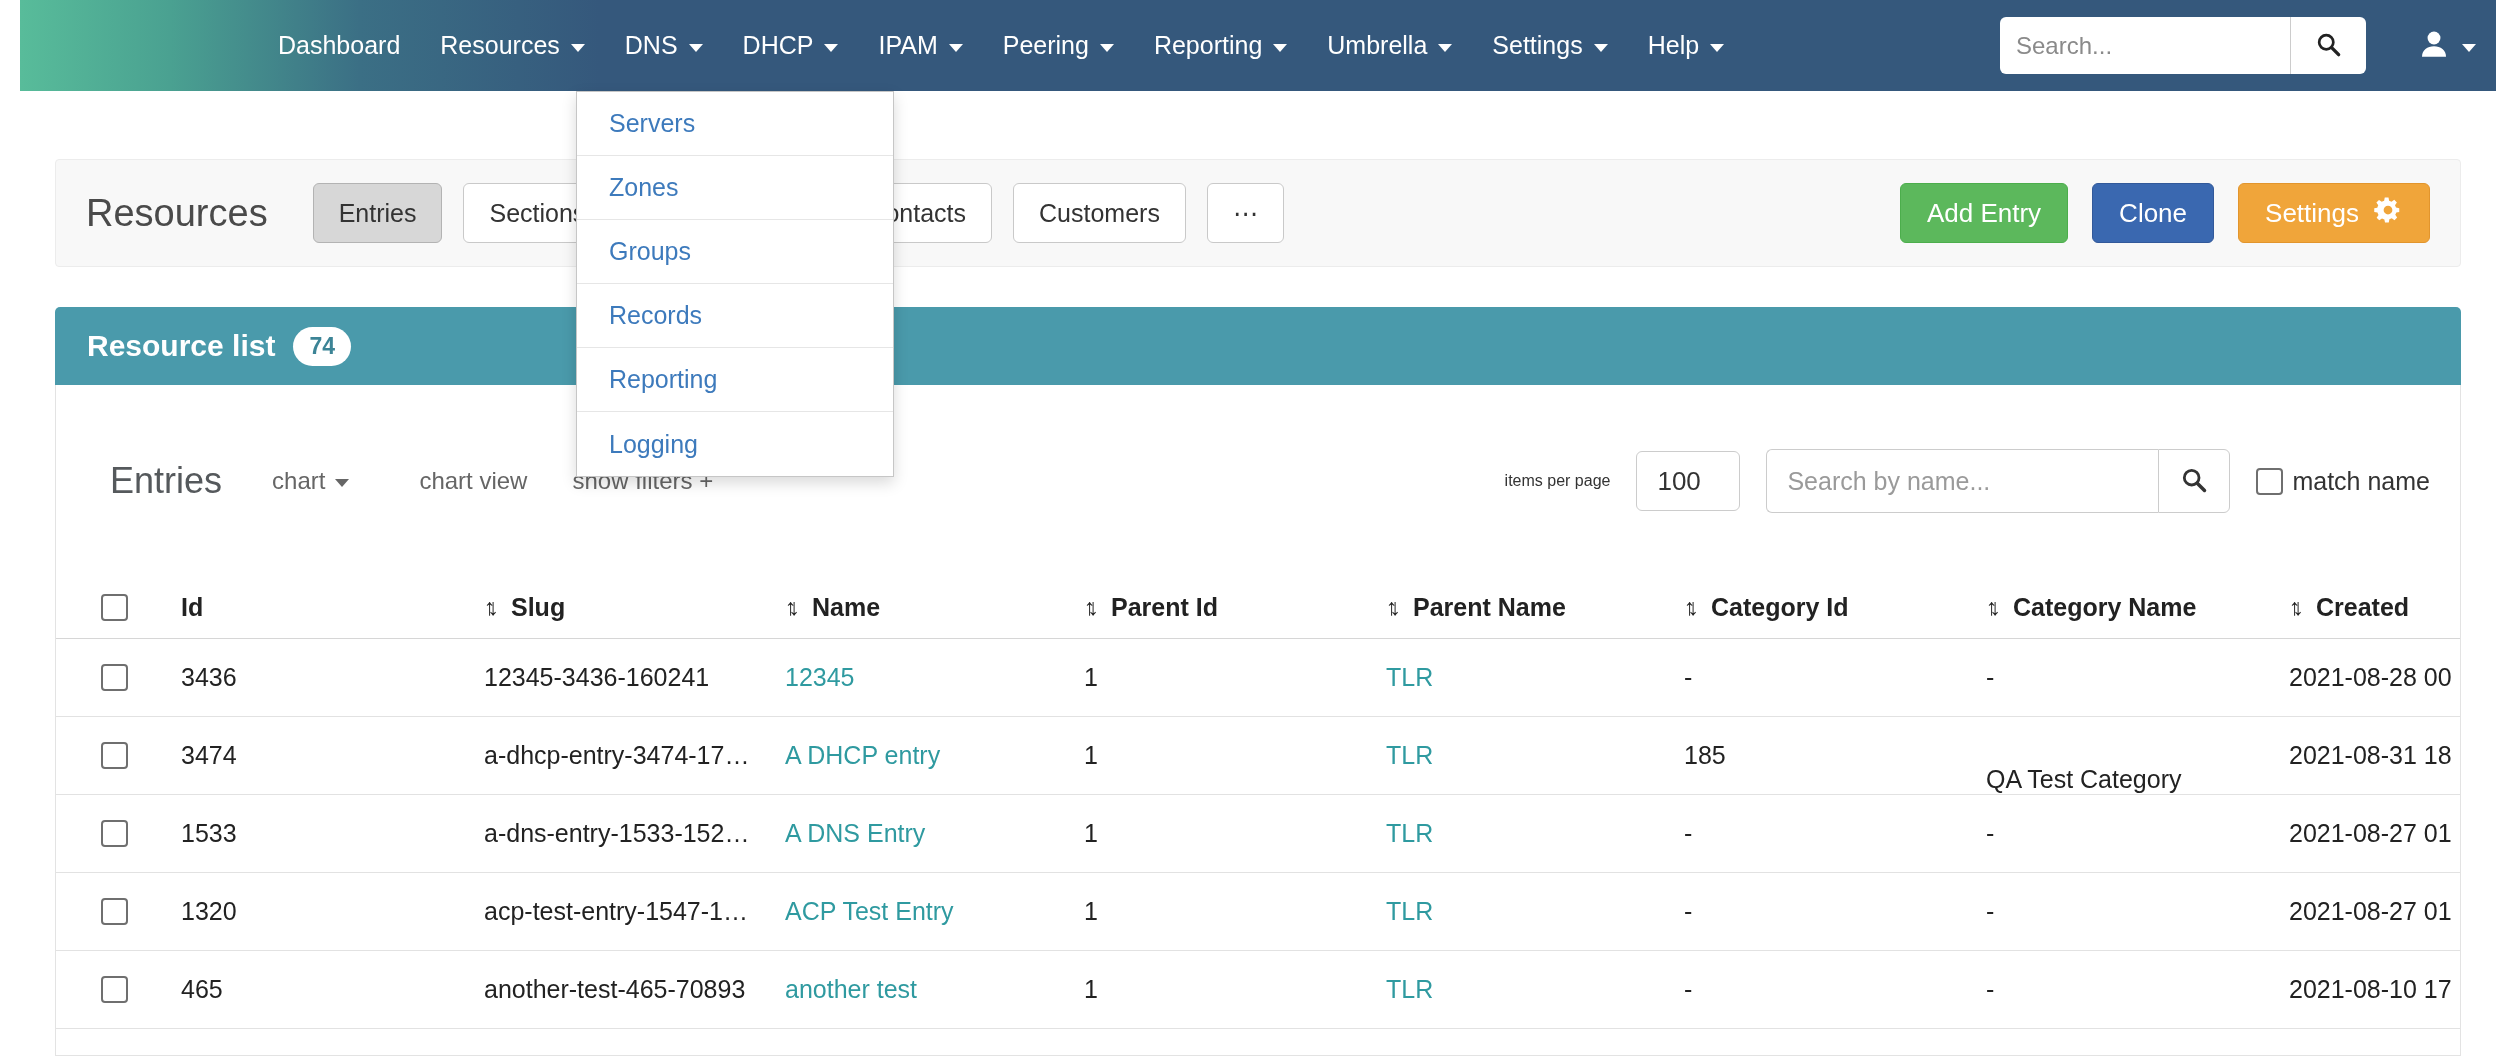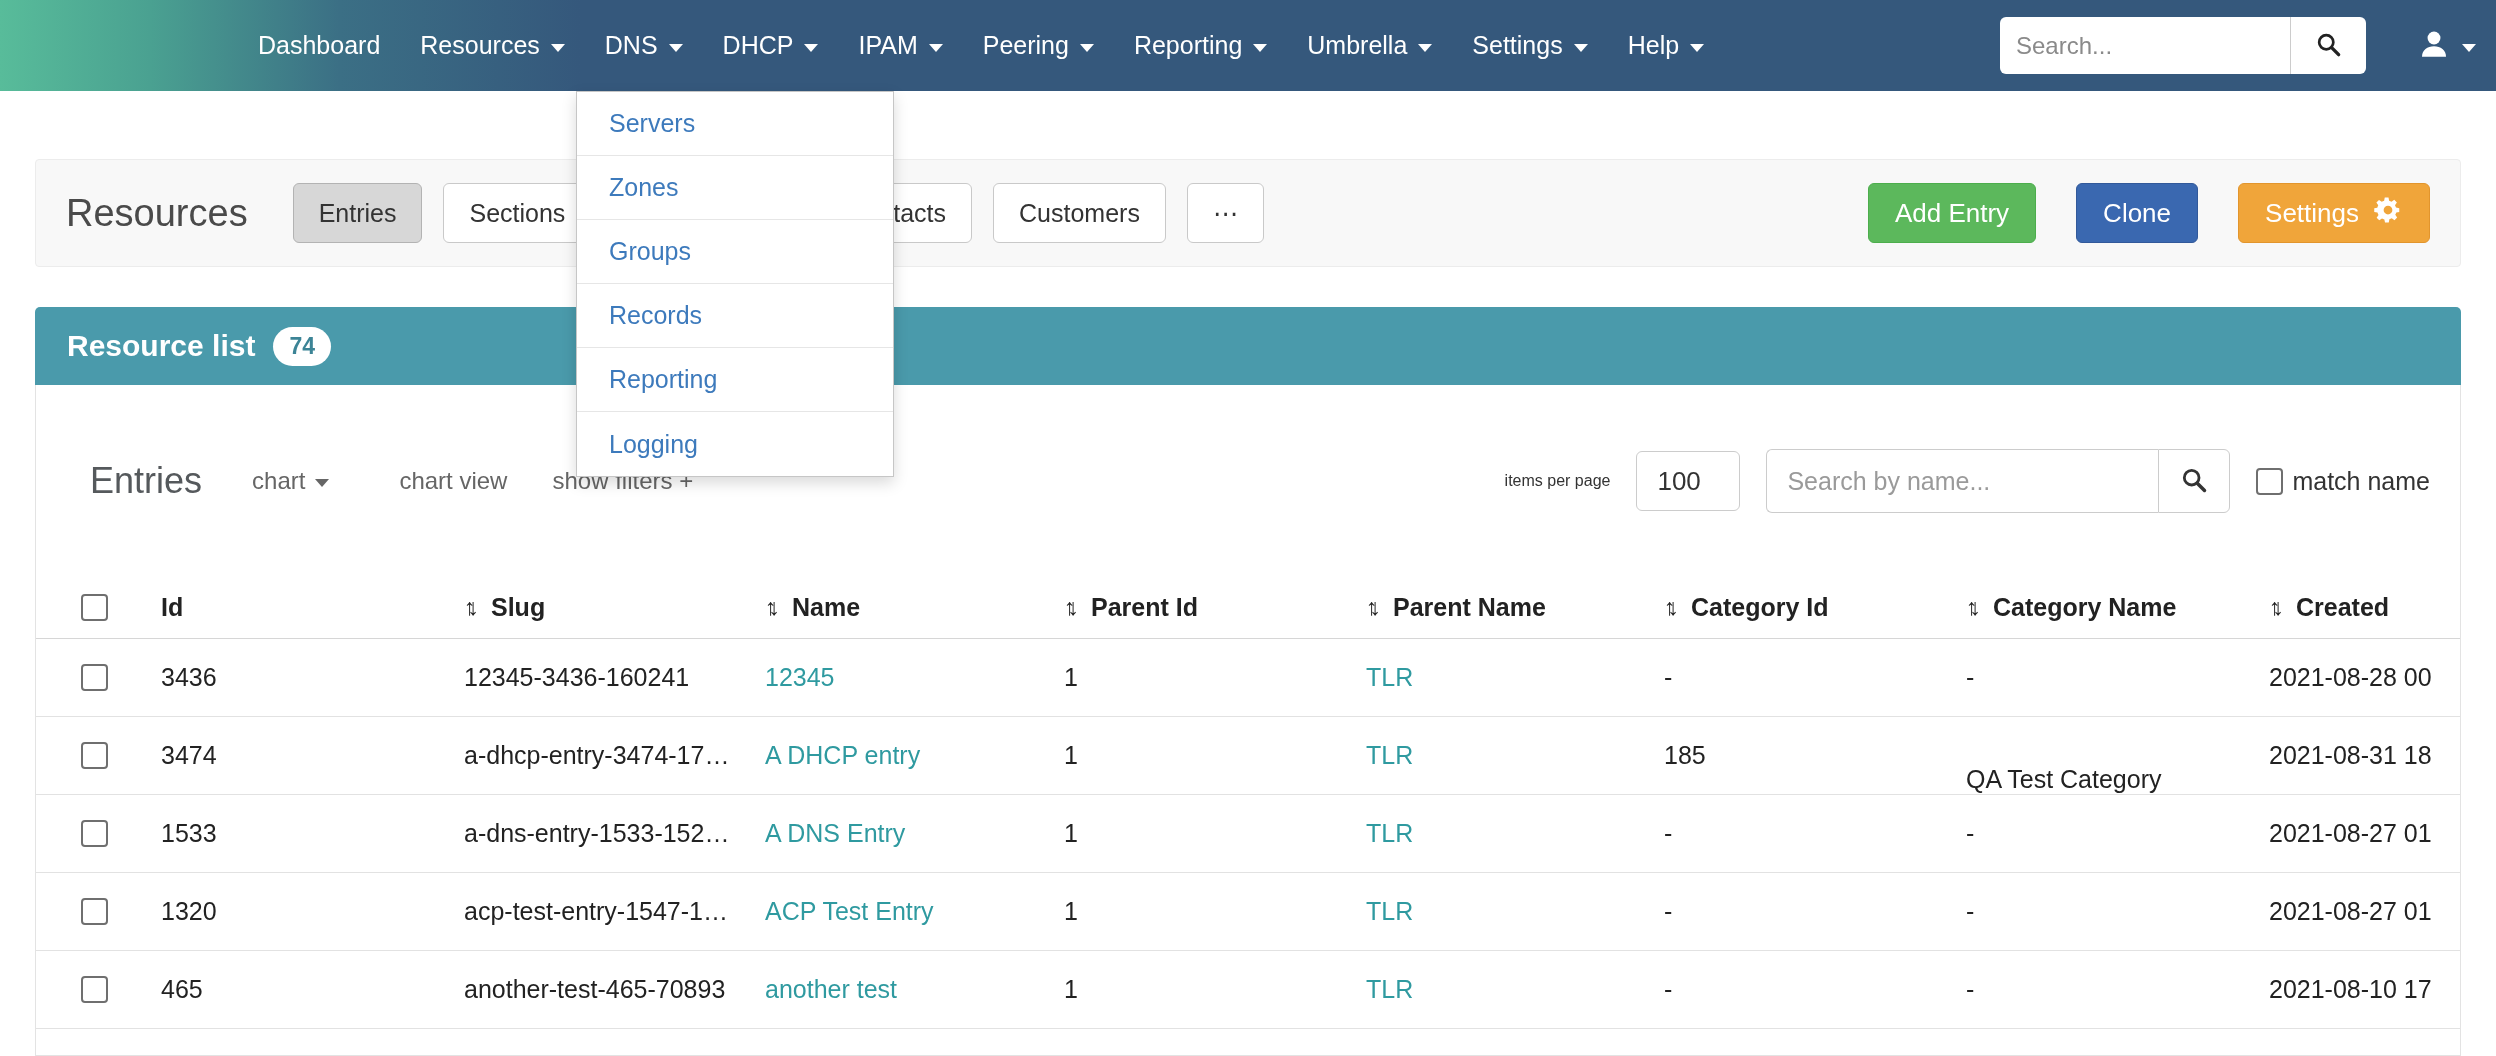--- a/index.html
+++ b/index.html
@@ -1,19 +1,19 @@
 <!DOCTYPE html>
 <html style="--navbar-blue: #35587c; --navbar-teal: #58bc9a; --panel-teal: #4a9aab; --btn-green: #5cb85c; --btn-blue: #3a68b0; --btn-orange: #f0a53a; --menu-link-blue: #3d7abc; --table-link-teal: #2f9aa0;"><head>
 <meta charset="utf-8">
 <style>
   * { box-sizing: border-box; }
   html,body { margin:0; padding:0; background:#fff; }
   .screen {
     position:relative; width:2496px; height:1056px; overflow:hidden;
-    font-family:"Liberation Sans","DejaVu Sans",sans-serif; background:#fff; color:#222;
+    font-family:"Liberation Sans","DejaVu Sans",sans-serif; background:#fff; color:#222;padding-left:20px;
   }
 
   
   .navbar {
     position:relative; height:91px; display:flex; align-items:center; color:#fff;
     background:linear-gradient(90deg, var(--navbar-teal,#58bc9a) 0px, #4aa191 150px, #3b6f85 340px, var(--navbar-blue,#35587c) 580px, var(--navbar-blue,#35587c) 100%);
   }
   .nav-menu { display:flex; align-items:center; height:100%; margin-left:238px; }
   .nav-item { display:flex; align-items:center; gap:11px; height:100%; padding:0 20px; font-size:25px; color:#fff; cursor:pointer; white-space:nowrap; }
   .tri { width:0; height:0; border-left:7px solid transparent; border-right:7px solid transparent; border-top:8px solid #fff; display:inline-block; margin-top:4px; }
@@ -29,21 +29,21 @@
   .dns-item { height:64px; display:flex; align-items:center; padding:0 32px; font-size:25px; color:var(--menu-link-blue,#3d7abc); border-bottom:1px solid #e6e6e6; cursor:pointer; background:#fff; }
   .dns-item:last-child { border-bottom:none; }
 
   
   .toolbar { margin:68px 35px 0; height:108px; background:#f8f8f8; border:1px solid #ececec; border-radius:4px; display:flex; align-items:center; padding:0 30px; }
   .toolbar-title { font-size:38px; color:#4a4a4a; margin-right:24px; }
   .tabs { display:flex; align-items:center; }
   .tab { height:60px; padding:0 25px; display:flex; align-items:center; background:#fff; border:1px solid #c9c9c9; border-radius:6px; font-size:25px; font-family:inherit; color:#333; margin-left:21px; cursor:pointer; white-space:nowrap; }
   .tab.active { background:#d7d7d7; border-color:#b3b3b3; }
   .tab.tab-gap { margin-left:230px; }
-  .toolbar-actions { margin-left:auto; display:flex; gap:40px; }
+  .toolbar-actions { margin-left:auto; display:flex; gap:24px; }
   .btn { height:60px; padding:0 26px; border-radius:6px; font-size:26px; font-family:inherit; color:#fff; display:flex; align-items:center; gap:14px; border:1px solid transparent; cursor:pointer; white-space:nowrap; }
   .btn-add { background:var(--btn-green,#5cb85c); border-color:#4cae4c; }
   .btn-clone { background:var(--btn-blue,#3a68b0); border-color:#32599a; }
   .btn-settings { background:var(--btn-orange,#f0a53a); border-color:#e2952d; }
 
   
   .panel { margin:40px 35px 0; }
   .panel-header { height:78px; background:var(--panel-teal,#4a9aab); border-radius:5px 5px 0 0; display:flex; align-items:center; padding:0 32px; color:#fff; }
   .panel-title { font-size:30px; font-weight:bold; }
   .panel-badge { margin-left:18px; background:#fff; color:#3c8496; font-size:23px; font-weight:bold; padding:6px 16px; border-radius:999px; }

